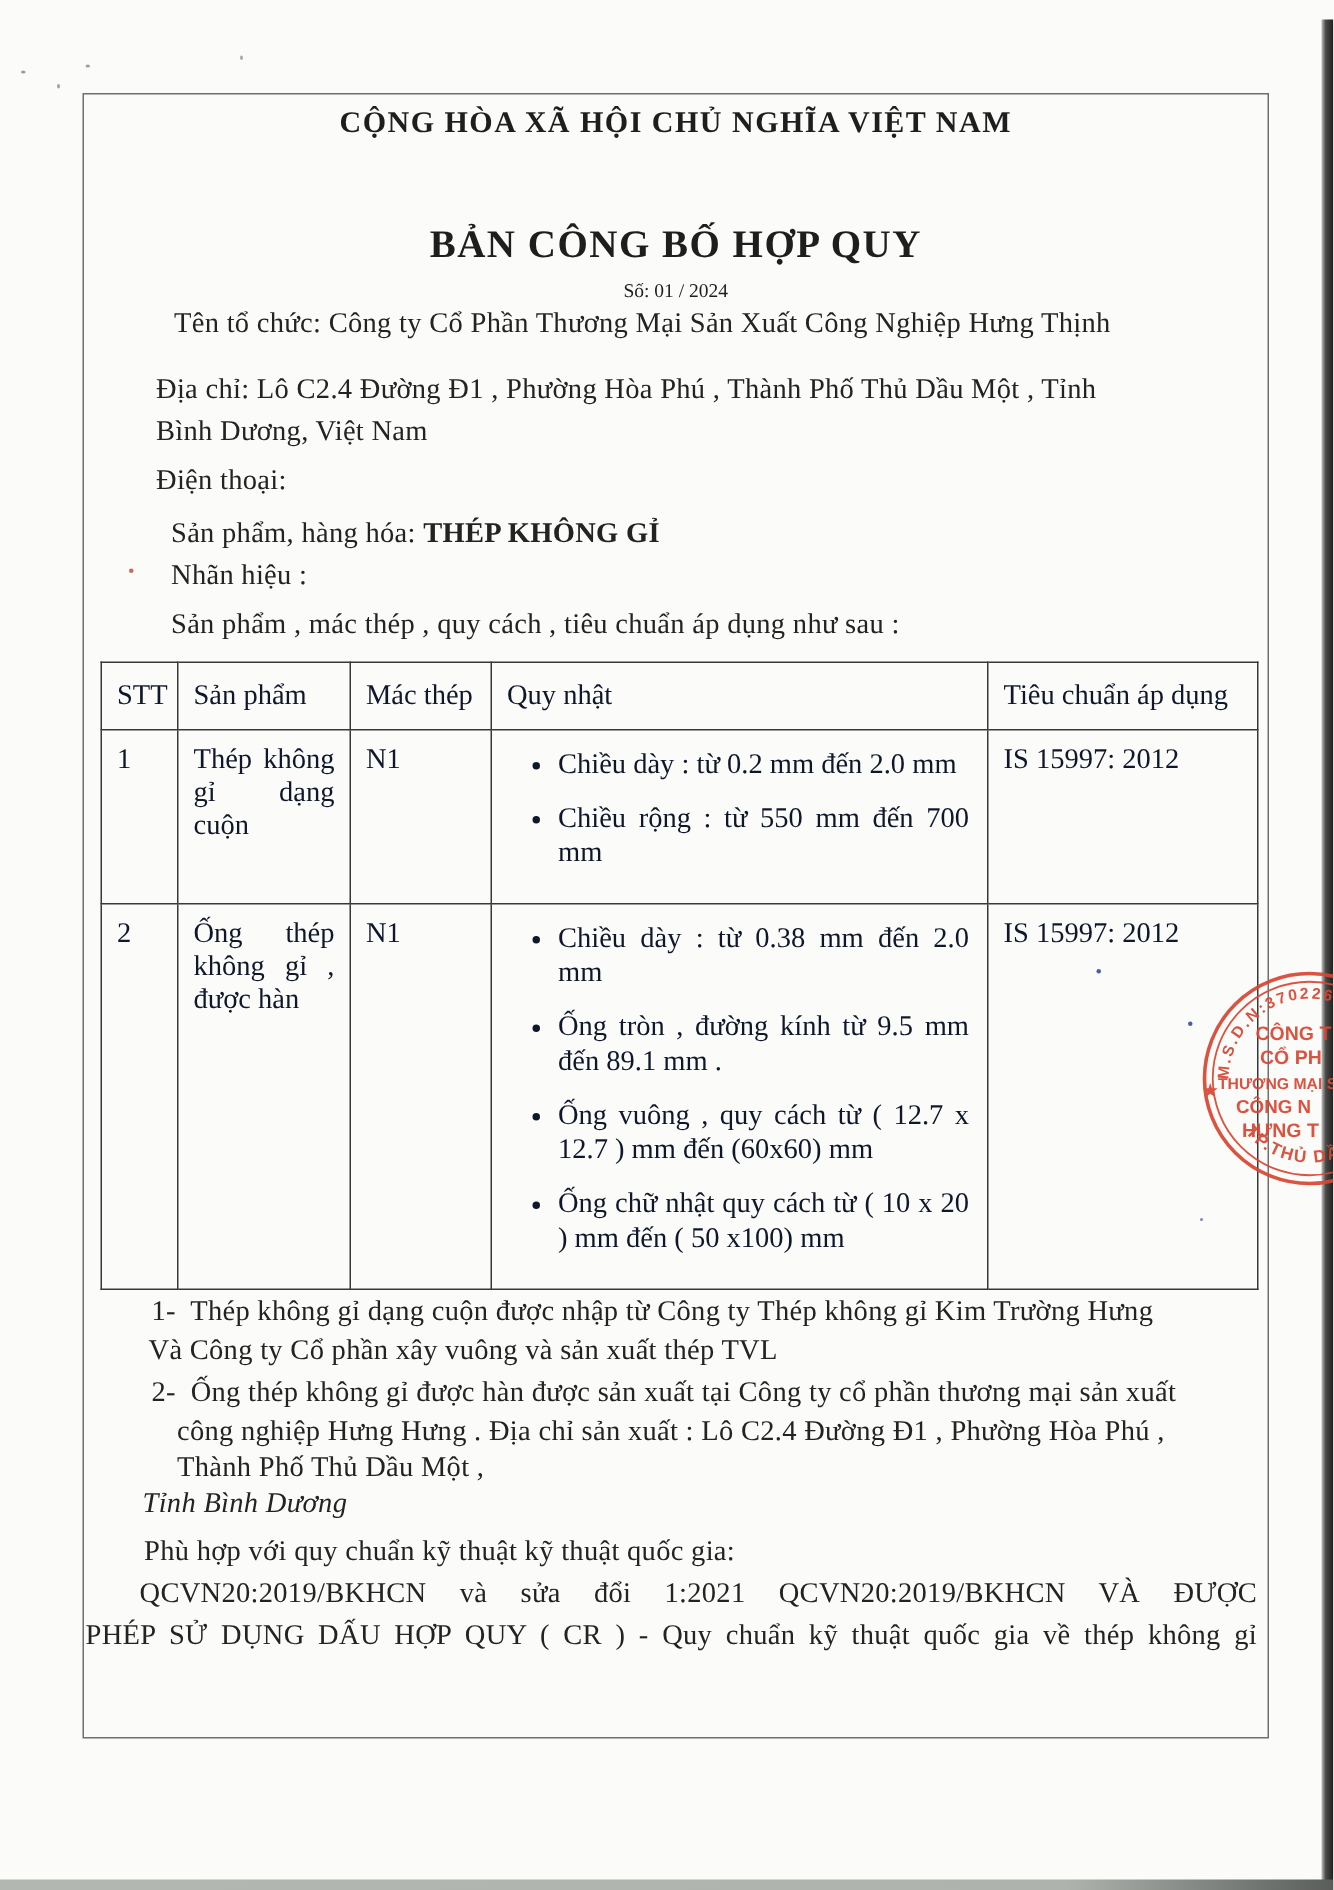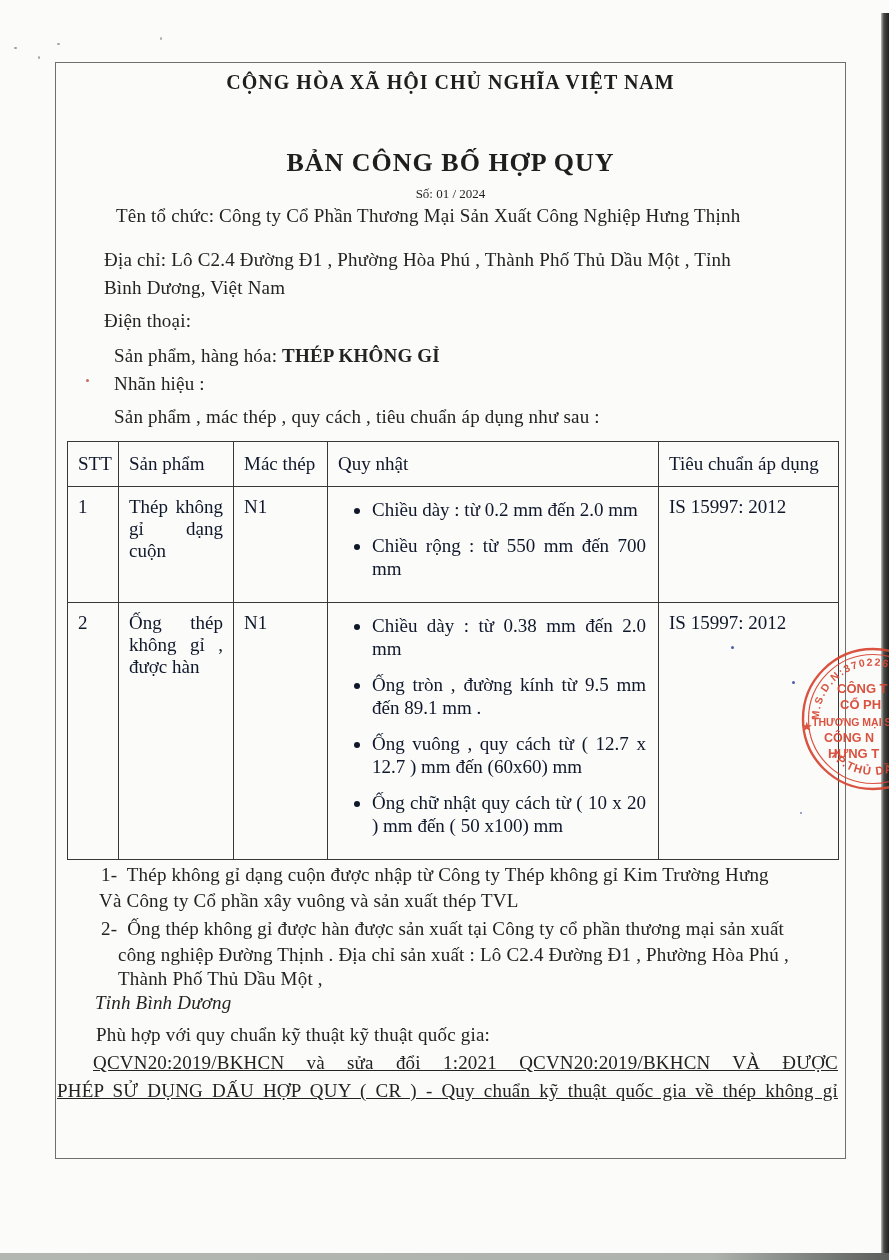--- a/index.html
+++ b/index.html
@@ -19,21 +19,21 @@
   .doc-no{top:186px;font-size:13px;}
   
   table.spec{position:absolute;left:67px;top:441px;width:771px;border-collapse:collapse;
              table-layout:fixed;font-size:19px;color:#0f172a;}
   table.spec td,table.spec th{border:1.4px solid #383838;vertical-align:top;
              font-weight:normal;text-align:left;padding:9px 10px;box-sizing:border-box;}
   table.spec th{padding-top:11px;}
   td.c,th.c{text-align:center;}
   ul.qc{margin:2px 0 0 0;padding:0 2px 0 34px;}
   ul.qc li{margin:0 0 13px 0;text-align:justify;line-height:23px;}
-  .just{text-align:justify;text-align-last:justify;white-space:normal;text-decoration:underline;}
+  .just{text-align:justify;text-align-last:justify;white-space:normal;}
   
   .band-right{position:absolute;left:881px;top:13px;width:8px;height:1247px;
       background:linear-gradient(to right,#bfbfbd 0%,#4a4a48 35%,#1f1f1e 100%);}
   .band-bottom{position:absolute;left:0;top:1253px;width:889px;height:7px;
       background:linear-gradient(to right,#b2b7b2 0%,#aeb3ae 80%,#5a5d5a 100%);}
   .speck{position:absolute;border-radius:50%;}
   
   .stamp{position:absolute;left:780px;top:630px;width:109px;height:180px;opacity:.93;}
   .stamp text{font-family:"Liberation Sans","DejaVu Sans",sans-serif;fill:#d84733;}
 </style>
@@ -108,21 +108,21 @@
         </ul>
       </td>
       <td>IS 15997: 2012</td>
     </tr>
   </tbody>
     </table>
 
   <div class="line" style="left:101px;top:864px;">1-  Thép không gỉ dạng cuộn được nhập từ Công ty Thép không gỉ Kim Trường Hưng</div>
   <div class="line" style="left:99px;top:890px;">Và Công ty Cổ phần xây vuông và sản xuất thép TVL</div>
   <div class="line" style="left:101px;top:918px;">2-  Ống thép không gỉ được hàn được sản xuất tại Công ty cổ phần thương mại sản xuất</div>
-  <div class="line" style="left:118px;top:944px;">công nghiệp Đường Thịnh . Địa chỉ sản xuất : Lô C2.4 Đường Đ1 , Phường Hòa Phú ,</div>
+  <div class="line" style="left:118px;top:944px;">công nghiệp Hưng Hưng . Địa chỉ sản xuất : Lô C2.4 Đường Đ1 , Phường Hòa Phú ,</div>
   <div class="line" style="left:118px;top:968px;">Thành Phố Thủ Dầu Một ,</div>
   <div class="line" style="left:95px;top:992px;font-style:italic;">Tỉnh Bình Dương</div>
   <div class="line" style="left:96px;top:1024px;">Phù hợp với quy chuẩn kỹ thuật kỹ thuật quốc gia:</div>
 
   <div class="line just" style="left:93px;top:1052px;width:745px;">QCVN20:2019/BKHCN và sửa đổi 1:2021 QCVN20:2019/BKHCN VÀ ĐƯỢC</div>
   <div class="line just" style="left:57px;top:1080px;width:781px;">PHÉP SỬ DỤNG DẤU HỢP QUY ( CR ) -  Quy chuẩn kỹ thuật quốc gia về thép không gỉ</div>
 
   <svg class="stamp" viewBox="780 630 109 180">
     <circle cx="873" cy="719" r="70" fill="none" stroke="#d84733" stroke-width="2.4"></circle>
     <circle cx="873" cy="719" r="64.5" fill="none" stroke="#d84733" stroke-width="1.2"></circle>

